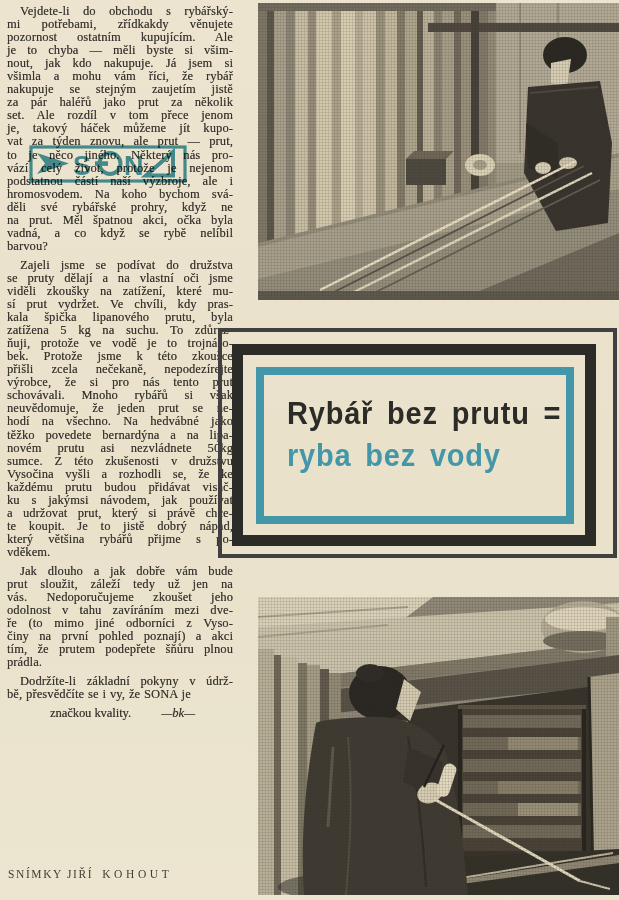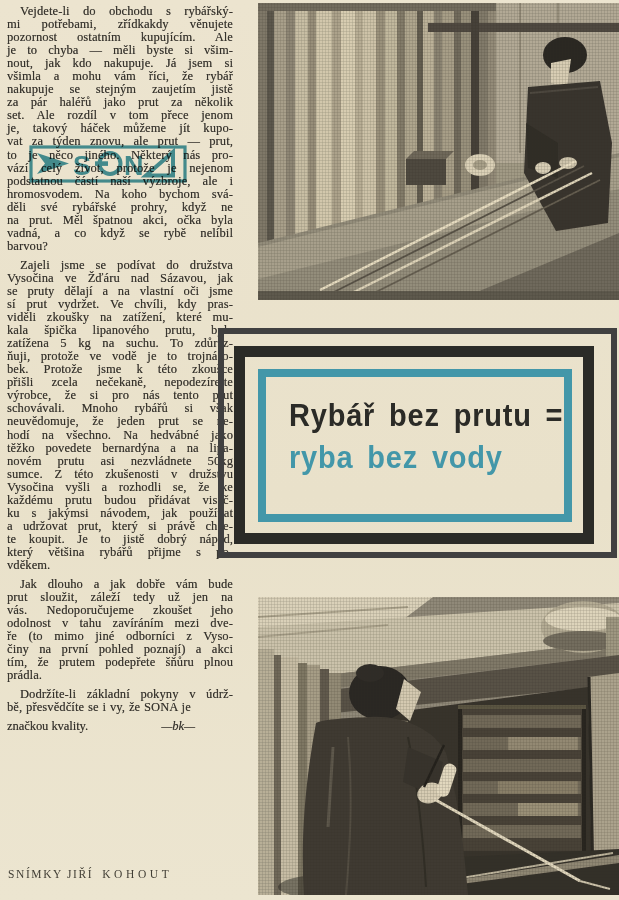--- a/index.html
+++ b/index.html
@@ -18,40 +18,41 @@
     text-align:justify;text-align-last:justify;
     letter-spacing:0.15px;word-spacing:0.6px;
     text-shadow:0.25px 0 0 rgba(52,49,43,0.55);
   }
   .tline.first{text-indent:13px;}
   .tline.last{text-align-last:left;}
   .sig-line{
     display:flex;justify-content:space-between;padding-right:38px;
     font-size:12.4px;line-height:13.05px;
     text-shadow:0.25px 0 0 rgba(52,49,43,0.55);
+    margin-left:43px;
   }
   .sig-line .byline{font-style:italic;text-align:center;}
   
   .sona-logo{
     position:absolute;left:29px;top:145px;width:158px;height:38px;
     mix-blend-mode:multiply;opacity:0.92;
   }
   
   .photo{position:absolute;overflow:hidden;filter:sepia(0.12) contrast(0.97);}
   .photo-top{left:258px;top:3px;width:361px;height:297px;}
   .photo-bottom{left:258px;top:597px;width:361px;height:298px;}
   .halftone{
     position:absolute;inset:0;pointer-events:none;
     background-image:radial-gradient(rgba(44,41,33,0.20) 0.8px, rgba(0,0,0,0) 1.3px);
     background-size:3px 3px;
   }
   
   .banner{
     position:absolute;left:218px;top:328px;width:399px;height:230px;
-    border:6px solid #404040;box-sizing:border-box;
+    border:4px solid #404040;box-sizing:border-box;
   }
   .banner-black{position:absolute;top:12px;right:17px;bottom:8px;left:10px;border:11px solid #2b2b27;}
   .banner-teal{position:absolute;top:12px;right:11px;bottom:11px;left:13px;border:8px solid #4397a9;}
   .banner-text{padding:16px 0 0 23px;}
   .banner-text .line1{
     font-family:"Liberation Sans", sans-serif;font-weight:bold;
     font-size:29px;line-height:42px;color:#2b2b27;
     letter-spacing:0.8px;word-spacing:5px;transform:scaleY(1.06);transform-origin:left top;
   }
   .banner-text .line2{
@@ -86,24 +87,23 @@
         <div class="tline">vází celý život, protože je nejenom</div>
         <div class="tline">podstatnou částí naší výzbroje, ale i</div>
         <div class="tline">hromosvodem. Na koho bychom svá-</div>
         <div class="tline">děli své rybářské prohry, když ne</div>
         <div class="tline">na prut. Měl špatnou akci, očka byla</div>
         <div class="tline">vadná, a co když se rybě nelíbil</div>
         <div class="tline last">barvou?</div>
       </div>
     <div class="para">
         <div class="tline first">Zajeli jsme se podívat do družstva</div>
-        <div class="tline">Vysočina ve Žďáru nad Sázavou, jak</div>
         <div class="tline">se pruty dělají a na vlastní oči jsme</div>
+        <div class="tline">viděli zkoušky na zatížení, které mu-</div>
         <div class="tline">sí prut vydržet. Ve chvíli, kdy pras-</div>
-        <div class="tline">viděli zkoušky na zatížení, které mu-</div>
         <div class="tline">kala špička lipanového prutu, byla</div>
         <div class="tline">zatížena 5 kg na suchu. To zdůraz-</div>
         <div class="tline">ňuji, protože ve vodě je to trojnáso-</div>
         <div class="tline">bek. Protože jsme k této zkoušce</div>
         <div class="tline">přišli zcela nečekaně, nepodezírejte</div>
         <div class="tline">výrobce, že si pro nás tento prut</div>
         <div class="tline">schovávali. Mnoho rybářů si však</div>
         <div class="tline">neuvědomuje, že jeden prut se ne-</div>
         <div class="tline">hodí na všechno. Na hedvábné jako</div>
         <div class="tline">těžko povedete bernardýna a na lipa-</div>

